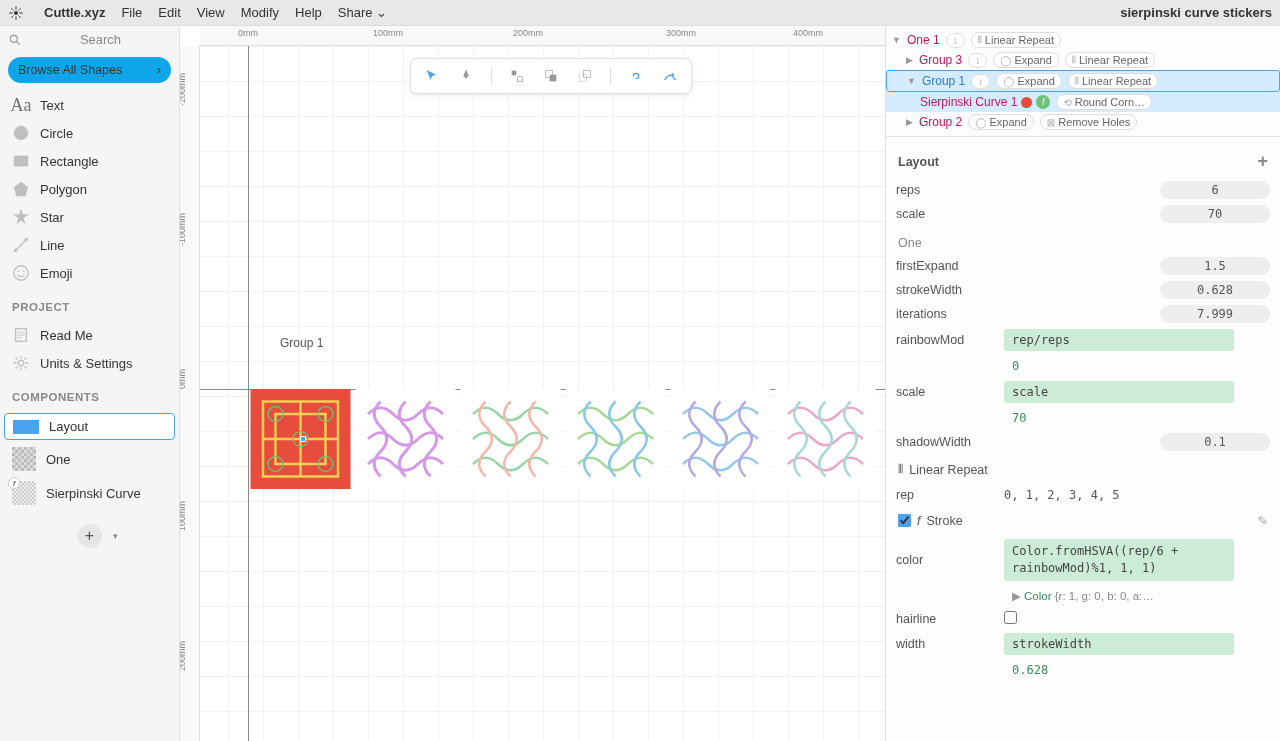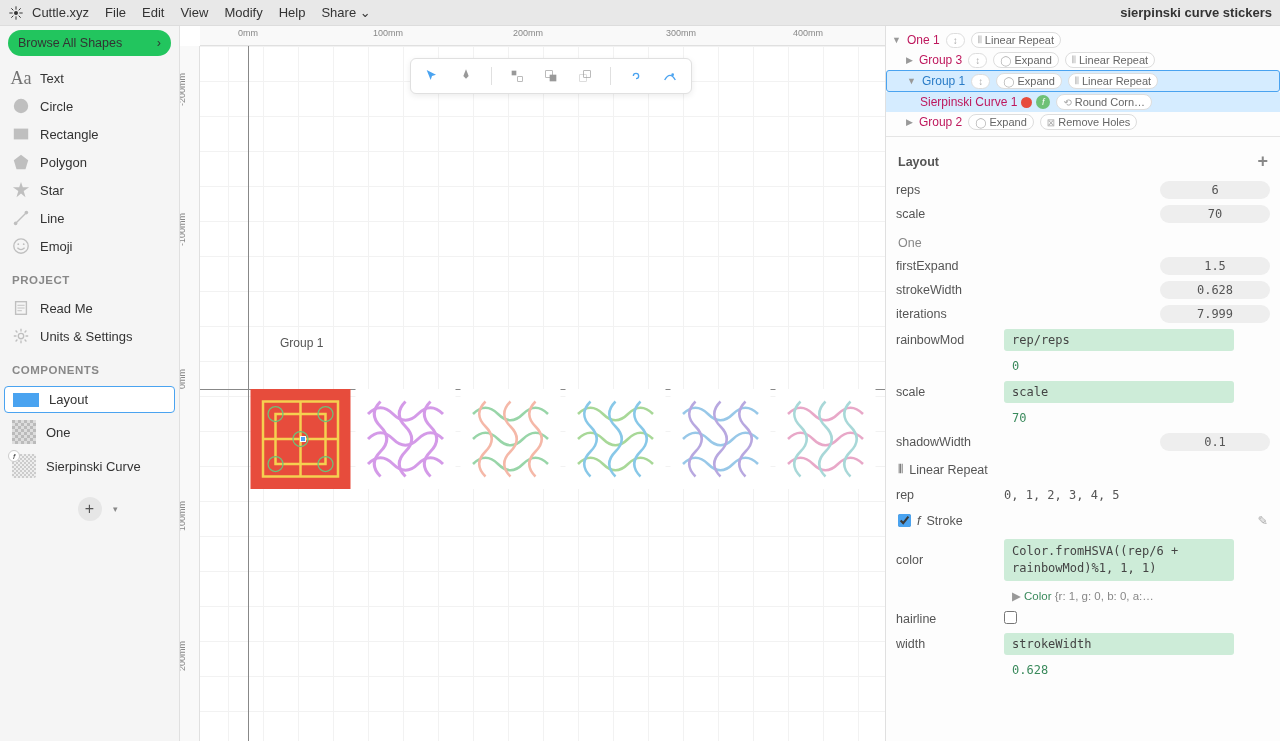--- a/index.html
+++ b/index.html
@@ -1,27 +1,27 @@
 <!DOCTYPE html>
 <html><head>
 <meta charset="utf-8">
 <style>
 * { box-sizing: border-box; margin: 0; padding: 0; font-family: -apple-system, BlinkMacSystemFont, "Segoe UI", Helvetica, Arial, sans-serif; }
 body { width: 1280px; height: 741px; overflow: hidden; background: #fff; color: #333; font-size: 13px; }
 .topbar { height: 26px; background: #e8e8e8; display: flex; align-items: center; padding: 0 8px; gap: 16px; border-bottom: 1px solid #ddd; }
-.logo { display: flex; align-items: center; gap: 8px; font-weight: 400; }
+.logo { display: flex; align-items: center; gap: 20px; font-weight: 700; }
 .logo-icon { width: 16px; height: 16px; }
 .menu { display: flex; gap: 16px; }
 .menu-item { cursor: pointer; }
 .doc-title { flex: 1; text-align: right; font-weight: 600; margin-left: -200px; }
 .main { display: flex; height: 715px; }
 .left-panel { width: 180px; background: #f5f5f5; border-right: 1px solid #e0e0e0; display: flex; flex-direction: column; }
 .search-row { display: flex; align-items: center; padding: 6px 8px; gap: 8px; color: #888; }
 .search-icon { width: 14px; height: 14px; fill: #999; }
-.browse-all { margin: 4px 8px; padding: 6px 10px; background: #22c55e; border-radius: 14px; display: flex; align-items: center; justify-content: space-between; cursor: pointer; font-size: 12.5px; }
+.browse-all { margin: 4px 8px; padding: 6px 10px; background: #0ea5e9; border-radius: 14px; display: flex; align-items: center; justify-content: space-between; cursor: pointer; font-size: 12.5px; }
 .shape-list, .proj-list, .comp-list { padding: 4px 0; }
 .shape-row, .proj-row, .comp-row { display: flex; align-items: center; gap: 10px; padding: 5px 12px; cursor: pointer; }
 .shape-ico { width: 18px; height: 18px; fill: #bfbfbf; display: flex; align-items: center; justify-content: center; }
 .section-label { padding: 10px 12px 4px; color: #888; font-weight: 600; font-size: 11.5px; letter-spacing: 0.5px; }
 .comp-row.selected { border: 1.5px solid #4aa3f0; background: #fff; border-radius: 4px; margin: 2px 4px; padding: 5px 8px; }
 .comp-swatch { width: 26px; height: 14px; }
 .comp-swatch.layout { background: #4aa3f0; }
 .comp-swatch.one { width: 24px; height: 24px; background: repeating-conic-gradient(#bbb 0 25%, #ddd 0 50%) 0/6px 6px; }
 .comp-swatch.sier { width: 24px; height: 24px; background: repeating-conic-gradient(#ccc 0 25%, #eee 0 50%) 0/4px 4px; border-radius: 2px; position: relative; }
 .comp-swatch.sier::before { content: "f"; position: absolute; top: -4px; left: -4px; font-size: 8px; font-style: italic; background: #fff; border: 1px solid #ccc; border-radius: 50%; width: 10px; height: 10px; display: flex; align-items: center; justify-content: center; }
@@ -96,20 +96,27 @@
     <span class="menu-item">Modify</span>
     <span class="menu-item">Help</span>
     <span class="menu-item"><span>Share</span> <span>⌄</span></span>
   </div>
   <div class="doc-title">sierpinski curve stickers</div>
 </div>
 
 <div class="main">
 
   <div class="left-panel">
+    <div class="search-row">
+      <svg class="search-icon" viewBox="0 0 24 24">
+          <circle cx="10" cy="10" r="6" stroke="#999" stroke-width="2" fill="none"></circle>
+          <line x1="15" y1="15" x2="20" y2="20" stroke="#999" stroke-width="2"></line>
+        </svg>
+      <span style="flex:1;text-align:center">Search</span>
+    </div>
     <div class="browse-all">
       <span>Browse All Shapes</span>
       <span>›</span>
     </div>
 
     <div class="shape-list">
       <div class="shape-row">
           <span class="shape-ico" style="font-family:serif;font-size:18px;color:#737373">Aa</span>
           <span>Text</span>
         </div>

